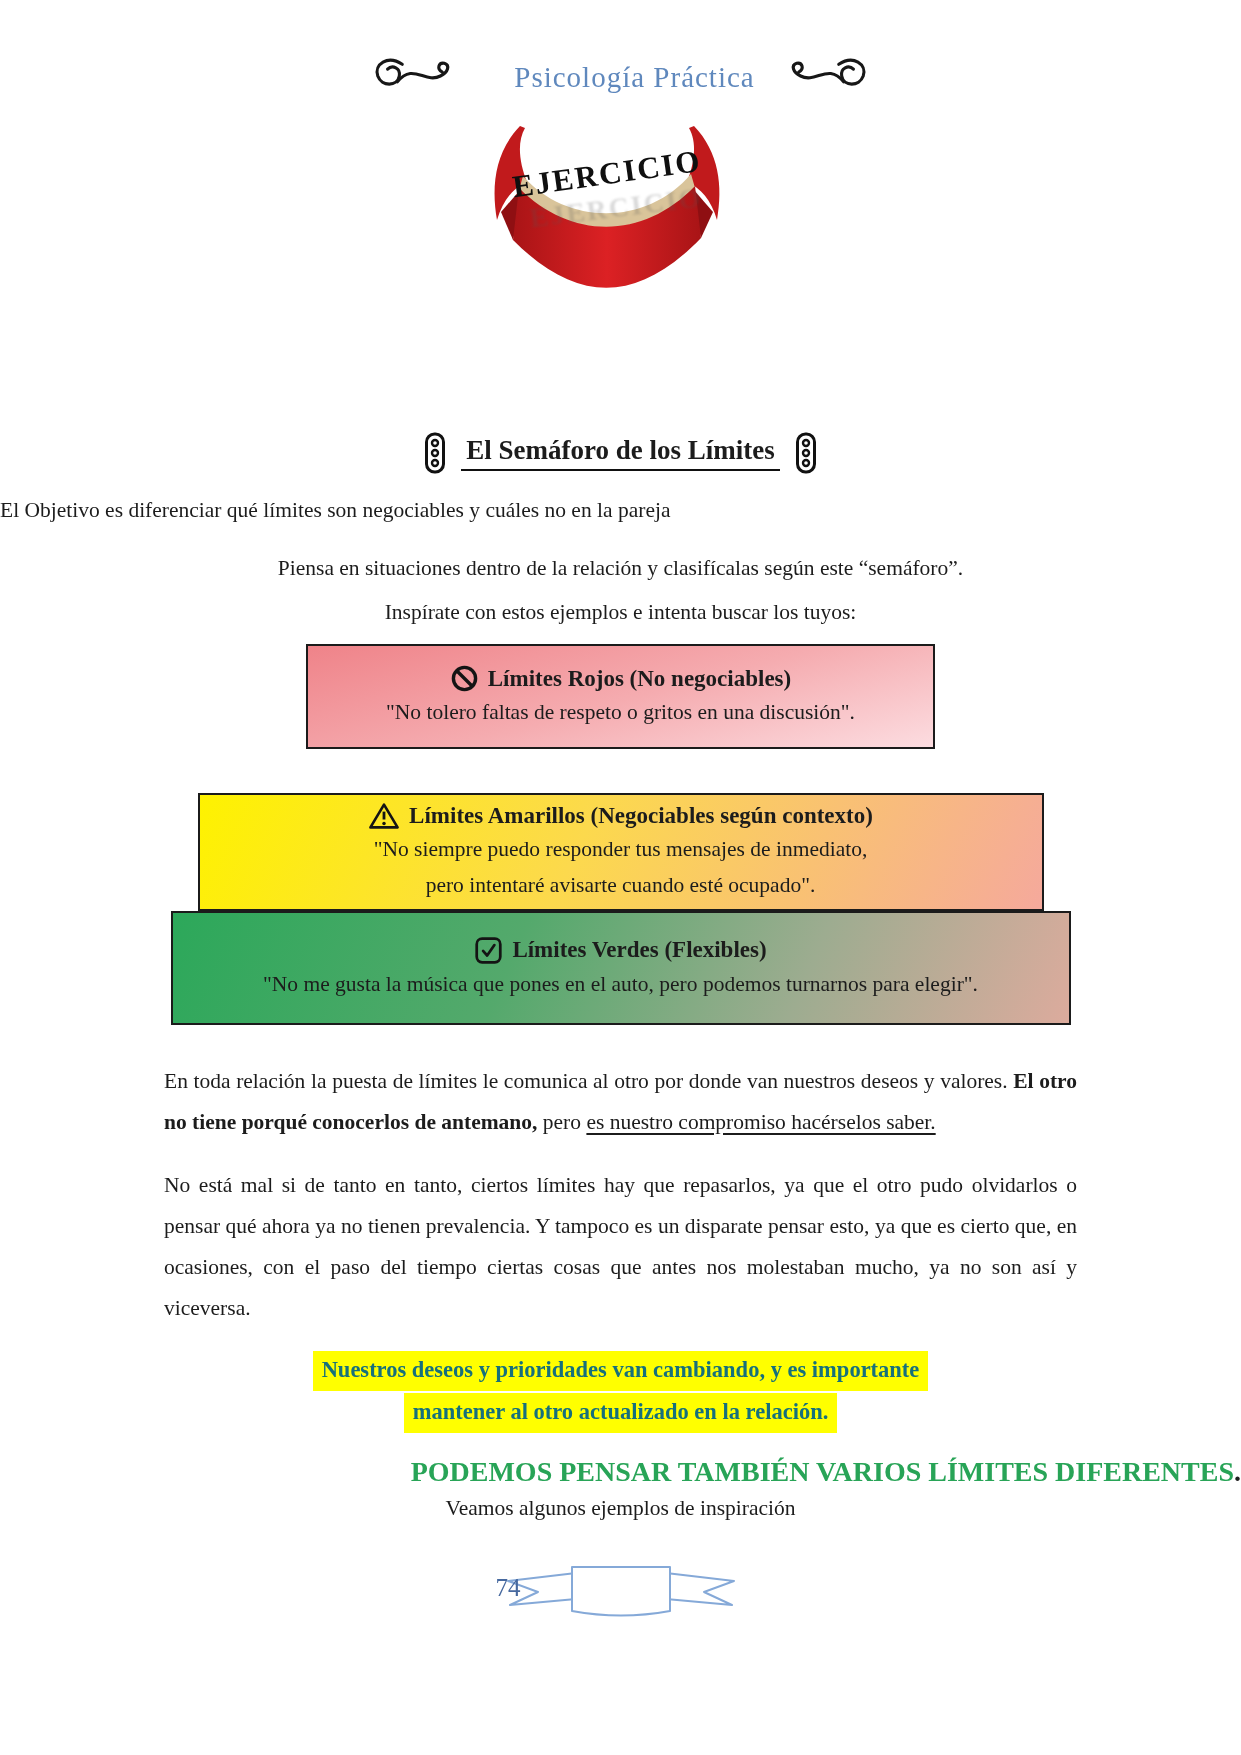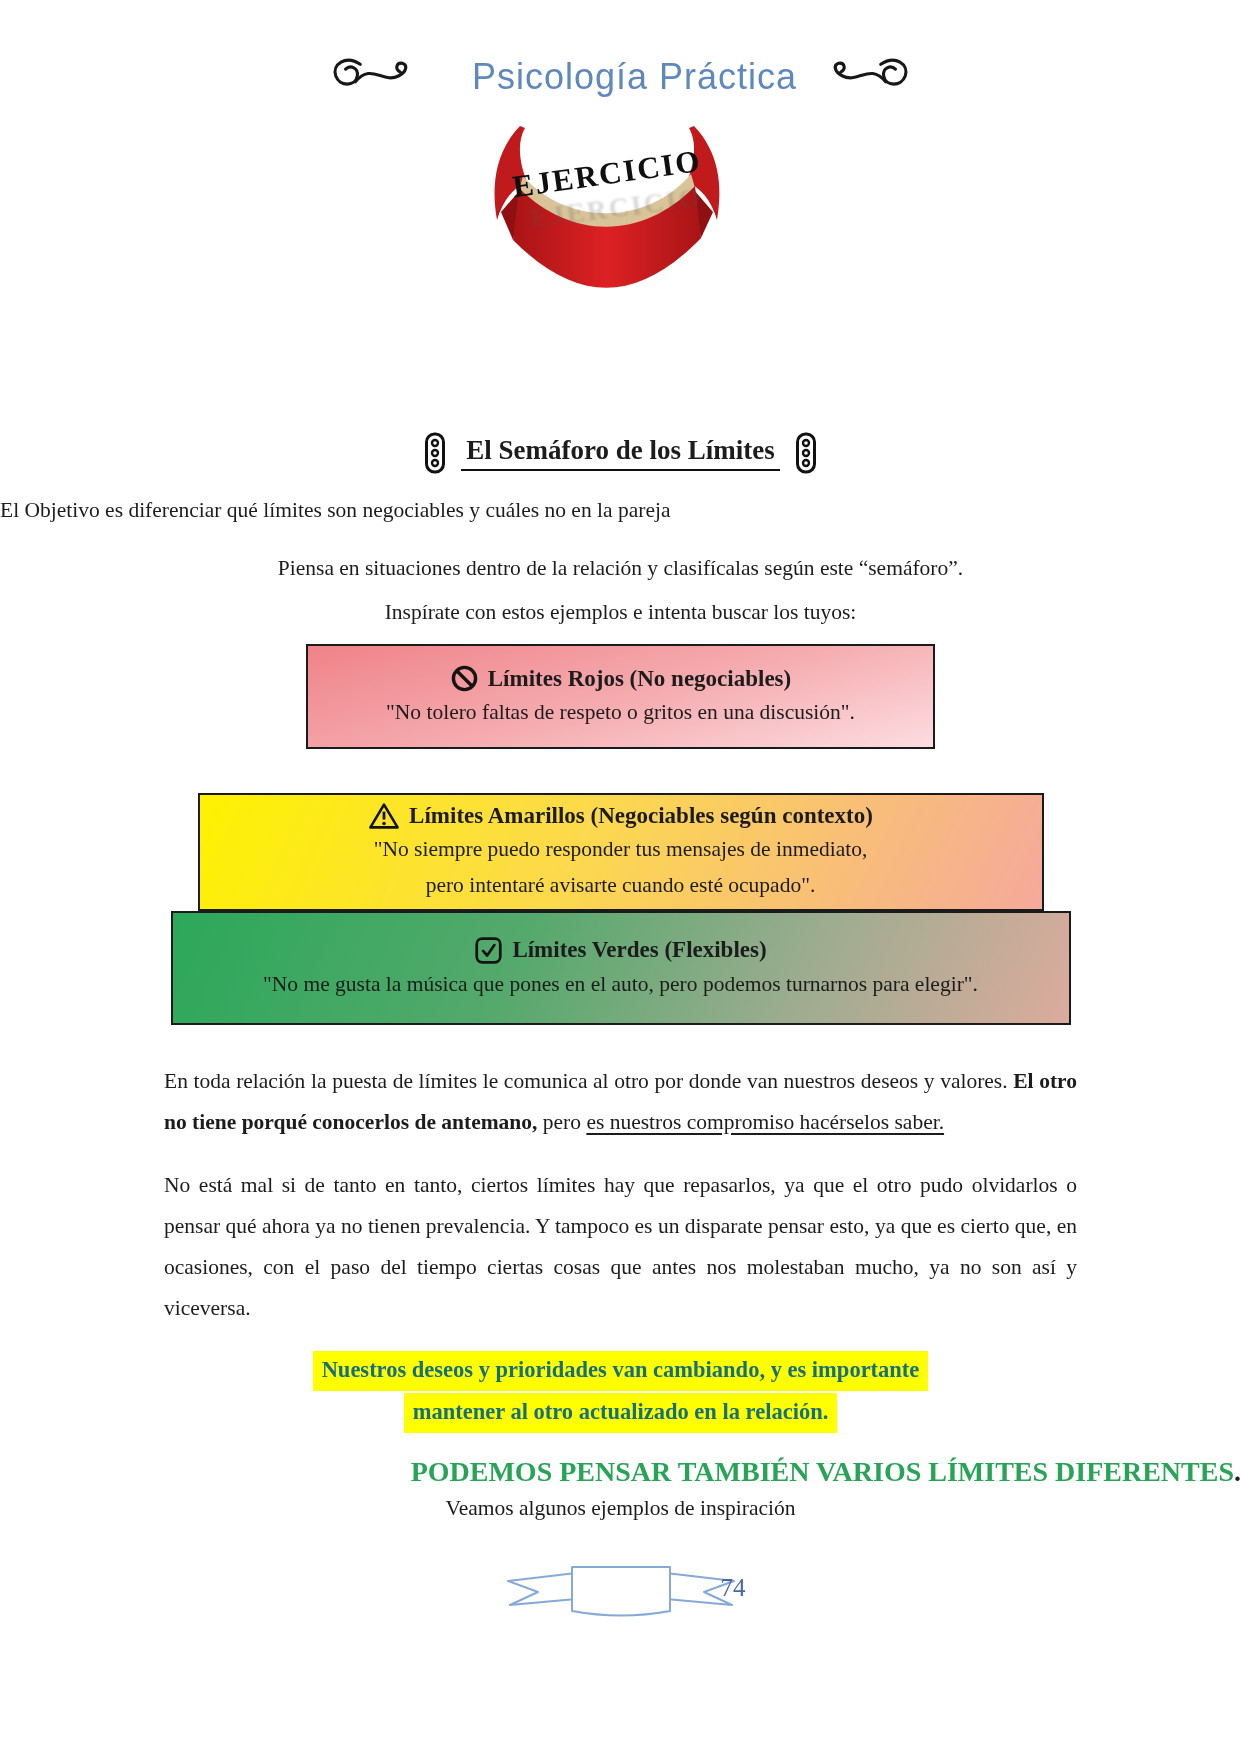--- a/index.html
+++ b/index.html
@@ -2,21 +2,21 @@
 <html><head>
 <meta charset="utf-8">
 <style>
   html,body{margin:0;padding:0;background:#ffffff;}
   .page{
     width:1241px;height:1755px;background:#ffffff;position:relative;margin:0 auto;
     overflow:hidden;font-family:"Liberation Serif",serif;color:#1c1c1c;
   }
   
   .brand-row{display:flex;align-items:center;justify-content:center;gap:28px;padding-top:52px;}
-  .brand-title{font-family:Liberation Sans, sans-serif;font-size:36px;color:#5f88bd;letter-spacing:1px;margin-left:28px;}
+  .brand-title{font-family:Liberation Serif, serif;font-size:29px;color:#5f88bd;letter-spacing:1px;margin-left:28px;}
   .swirl{width:90px;height:50px;}
   .swirl.right{transform:scaleX(-1);}
   
   .ribbon-wrap{position:relative;width:300px;height:190px;margin:10px auto 0;transform:translateX(-14px);}
   .ribbon-svg{position:absolute;inset:0;}
   .badge-text{position:absolute;left:50%;top:62px;transform:translate(-50%,-50%) rotate(-8deg);
     font-weight:bold;font-size:31px;letter-spacing:2px;color:#0f0f0f;white-space:nowrap;}
   .badge-ghost{position:absolute;left:53%;top:96px;transform:translate(-50%,-50%) rotate(-7deg);
     font-weight:bold;font-size:28px;letter-spacing:2px;color:#555;opacity:.22;filter:blur(1px);white-space:nowrap;}
   
@@ -49,21 +49,21 @@
   
   .highlight-block{text-align:center;margin-top:8px;line-height:36px;}
   .hl-line{display:inline-block;background:#ffff00;color:#16707c;font-weight:bold;
     font-size:22.5px;padding:1px 9px 3px;margin:1px 0;}
   .closing-caps{text-align:right;margin-top:22px;font-weight:bold;font-size:28px;color:#28a457;padding-left:37px;}
   .closing-caps .period{color:#1c1c1c;}
   .closing-sub{text-align:center;margin-top:8px;font-size:21.5px;}
   
   .footer-ribbon{position:relative;width:250px;height:72px;margin:38px auto 0;}
   .footer-svg{position:absolute;inset:0;}
-  .page-number{position:absolute;width:100%;text-align:right;top:15px;font-size:25px;color:#47699f;}
+  .page-number{position:absolute;width:100%;text-align:left;top:15px;font-size:25px;color:#47699f;}
 </style>
 </head>
 <body>
 
 <div class="page">
 
   <div class="brand-row">
     <svg class="swirl" viewBox="0 0 92 50">
       <path d="M35 12 C20 2 6 12 10 24 C14 35 30 35 32 24 C33.5 16 25 12 20 17" fill="none" stroke="#171717" stroke-width="3.2" stroke-linecap="round"></path>
       <path d="M30 30 C46 10 58 32 74 24 C82 20 84 13 78 11 C72 10 70 17 76 20" fill="none" stroke="#171717" stroke-width="3.2" stroke-linecap="round"></path>
@@ -149,21 +149,21 @@
       <svg class="box-icon" width="29" height="29" viewBox="0 0 32 32">
         <rect x="3" y="3" width="26" height="26" rx="6" fill="none" stroke="#141414" stroke-width="3"></rect>
         <path d="M10 16.5 L14.5 21.5 L22.5 10" fill="none" stroke="#141414" stroke-width="3" stroke-linecap="round" stroke-linejoin="round"></path>
       </svg>
       <span>Límites Verdes (Flexibles)</span>
     </div>
     <div class="box-quote">"No me gusta la música que pones en el auto, pero podemos turnarnos para elegir".</div>
   </div>
 
   <div class="body-col">
-    <p class="para p1"><span>En toda relación la puesta de límites le comunica al otro por donde van nuestros deseos y valores. </span><span class="bold">El otro no tiene porqué conocerlos de antemano,</span><span> pero </span><span class="underlined">es nuestros compromiso hacérselos saber.</span></p>
+    <p class="para p1"><span>En toda relación la puesta de límites le comunica al otro por donde van nuestros deseos y valores. </span><span class="bold">El otro no tiene porqué conocerlos de antemano,</span><span> pero </span><span class="underlined">es nuestro compromiso hacérselos saber.</span></p>
     <p class="para p2">No está mal si de tanto en tanto, ciertos límites hay que repasarlos, ya que el otro pudo olvidarlos o pensar qué ahora ya no tienen prevalencia. Y tampoco es un disparate pensar esto, ya que es cierto que, en ocasiones, con el paso del tiempo ciertas cosas que antes nos molestaban mucho, ya no son así y viceversa.</p>
   </div>
 
   <div class="highlight-block">
     <span class="hl-line">Nuestros deseos y prioridades van cambiando, y es importante</span><br>
     <span class="hl-line">mantener al otro actualizado en la relación.</span>
   </div>
 
   <div class="closing-caps"><span>PODEMOS PENSAR TAMBIÉN VARIOS LÍMITES DIFERENTES</span><span class="period">.</span></div>
   <div class="closing-sub">Veamos algunos ejemplos de inspiración</div>

